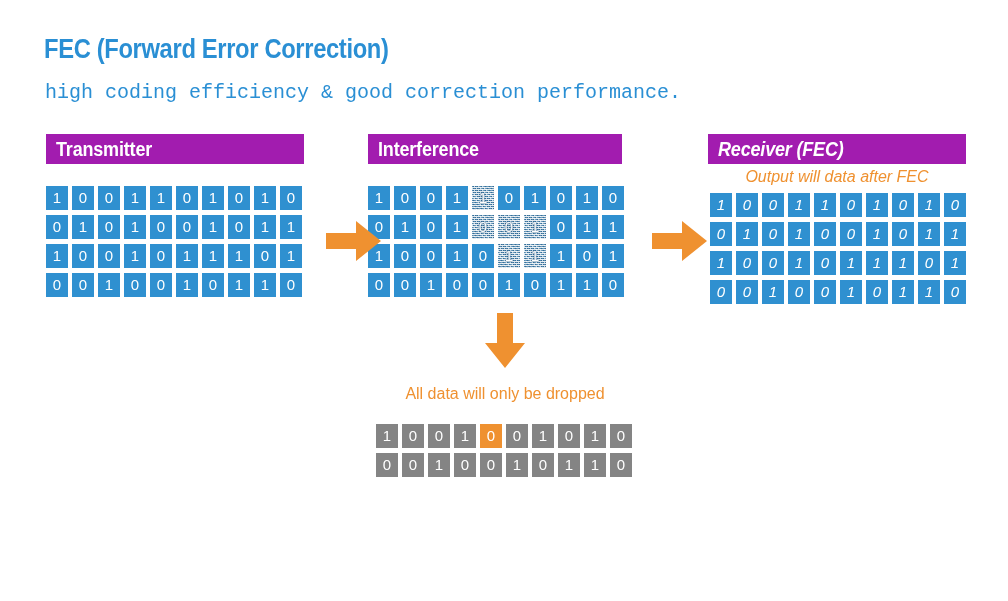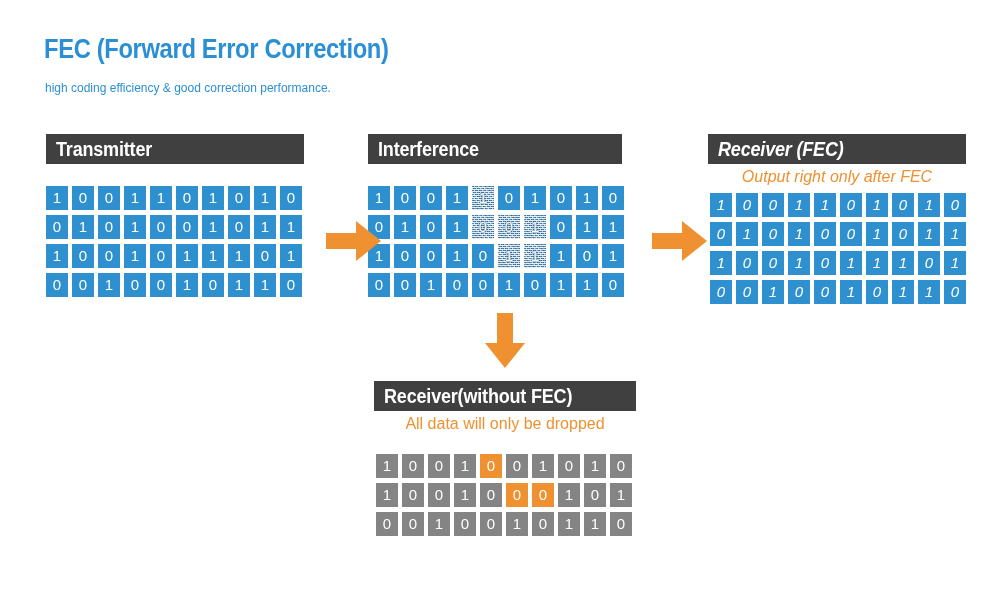--- a/index.html
+++ b/index.html
@@ -33,31 +33,32 @@
     color: #2a8fd4;
     letter-spacing: -0.4px;
     transform: scaleX(0.88);
     transform-origin: left center;
     white-space: nowrap;
   }
   #page-subtitle {
     position: absolute;
     left: 45px;
     top: 81px;
-    font-size: 12px;
+    font-size: 20px;
     color: #2a8fd4;
     white-space: nowrap;
+    font-family: Liberation Mono, monospace;
   }
 
   
   .panel {
     position: absolute;
   }
   .panel-header {
-    background: #404040;
+    background: #a21caf;
     color: #ffffff;
     font-size: 20px;
     font-weight: bold;
     height: 30px;
     line-height: 30px;
     padding-left: 10px;
     box-sizing: border-box;
     white-space: nowrap;
     overflow: hidden;
     letter-spacing: -0.2px;
@@ -170,35 +171,33 @@
     <div class="grid">
         <div class="bit-row"><div class="bit">1</div><div class="bit">0</div><div class="bit">0</div><div class="bit">1</div><div class="bit noise">1</div><div class="bit">0</div><div class="bit">1</div><div class="bit">0</div><div class="bit">1</div><div class="bit">0</div></div>
         <div class="bit-row"><div class="bit">0</div><div class="bit">1</div><div class="bit">0</div><div class="bit">1</div><div class="bit noise">0</div><div class="bit noise">0</div><div class="bit noise">1</div><div class="bit">0</div><div class="bit">1</div><div class="bit">1</div></div>
         <div class="bit-row"><div class="bit">1</div><div class="bit">0</div><div class="bit">0</div><div class="bit">1</div><div class="bit">0</div><div class="bit noise">1</div><div class="bit noise">1</div><div class="bit">1</div><div class="bit">0</div><div class="bit">1</div></div>
         <div class="bit-row"><div class="bit">0</div><div class="bit">0</div><div class="bit">1</div><div class="bit">0</div><div class="bit">0</div><div class="bit">1</div><div class="bit">0</div><div class="bit">1</div><div class="bit">1</div><div class="bit">0</div></div>
       </div>
   </div>
 
   <div class="panel" id="panel-receiver-fec">
     <div class="panel-header"><span>Receiver (FEC)</span></div>
-    <div class="panel-note">Output right only after FEC</div>
+    <div class="panel-note">Output will data after FEC</div>
     <div class="grid">
         <div class="bit-row"><div class="bit">1</div><div class="bit">0</div><div class="bit">0</div><div class="bit">1</div><div class="bit">1</div><div class="bit">0</div><div class="bit">1</div><div class="bit">0</div><div class="bit">1</div><div class="bit">0</div></div>
         <div class="bit-row"><div class="bit">0</div><div class="bit">1</div><div class="bit">0</div><div class="bit">1</div><div class="bit">0</div><div class="bit">0</div><div class="bit">1</div><div class="bit">0</div><div class="bit">1</div><div class="bit">1</div></div>
         <div class="bit-row"><div class="bit">1</div><div class="bit">0</div><div class="bit">0</div><div class="bit">1</div><div class="bit">0</div><div class="bit">1</div><div class="bit">1</div><div class="bit">1</div><div class="bit">0</div><div class="bit">1</div></div>
         <div class="bit-row"><div class="bit">0</div><div class="bit">0</div><div class="bit">1</div><div class="bit">0</div><div class="bit">0</div><div class="bit">1</div><div class="bit">0</div><div class="bit">1</div><div class="bit">1</div><div class="bit">0</div></div>
       </div>
   </div>
 
   <div class="panel" id="panel-receiver-nofec">
-    <div class="panel-header"><span>Receiver(without FEC)</span></div>
     <div class="panel-note">All data will only be dropped</div>
     <div class="grid">
         <div class="bit-row"><div class="bit grey">1</div><div class="bit grey">0</div><div class="bit grey">0</div><div class="bit grey">1</div><div class="bit orange">0</div><div class="bit grey">0</div><div class="bit grey">1</div><div class="bit grey">0</div><div class="bit grey">1</div><div class="bit grey">0</div></div>
-        <div class="bit-row"><div class="bit grey">1</div><div class="bit grey">0</div><div class="bit grey">0</div><div class="bit grey">1</div><div class="bit grey">0</div><div class="bit orange">0</div><div class="bit orange">0</div><div class="bit grey">1</div><div class="bit grey">0</div><div class="bit grey">1</div></div>
         <div class="bit-row"><div class="bit grey">0</div><div class="bit grey">0</div><div class="bit grey">1</div><div class="bit grey">0</div><div class="bit grey">0</div><div class="bit grey">1</div><div class="bit grey">0</div><div class="bit grey">1</div><div class="bit grey">1</div><div class="bit grey">0</div></div>
       </div>
   </div>
 
   <svg class="arrow" style="left:326px; top:219px;" width="56" height="44" viewBox="0 0 56 44">
     <path d="M0,14 L30,14 L30,2 L55,22 L30,42 L30,30 L0,30 Z" fill="#ef9130"></path>
   </svg>
 
   <svg class="arrow" style="left:652px; top:219px;" width="56" height="44" viewBox="0 0 56 44">
     <path d="M0,14 L30,14 L30,2 L55,22 L30,42 L30,30 L0,30 Z" fill="#ef9130"></path>

